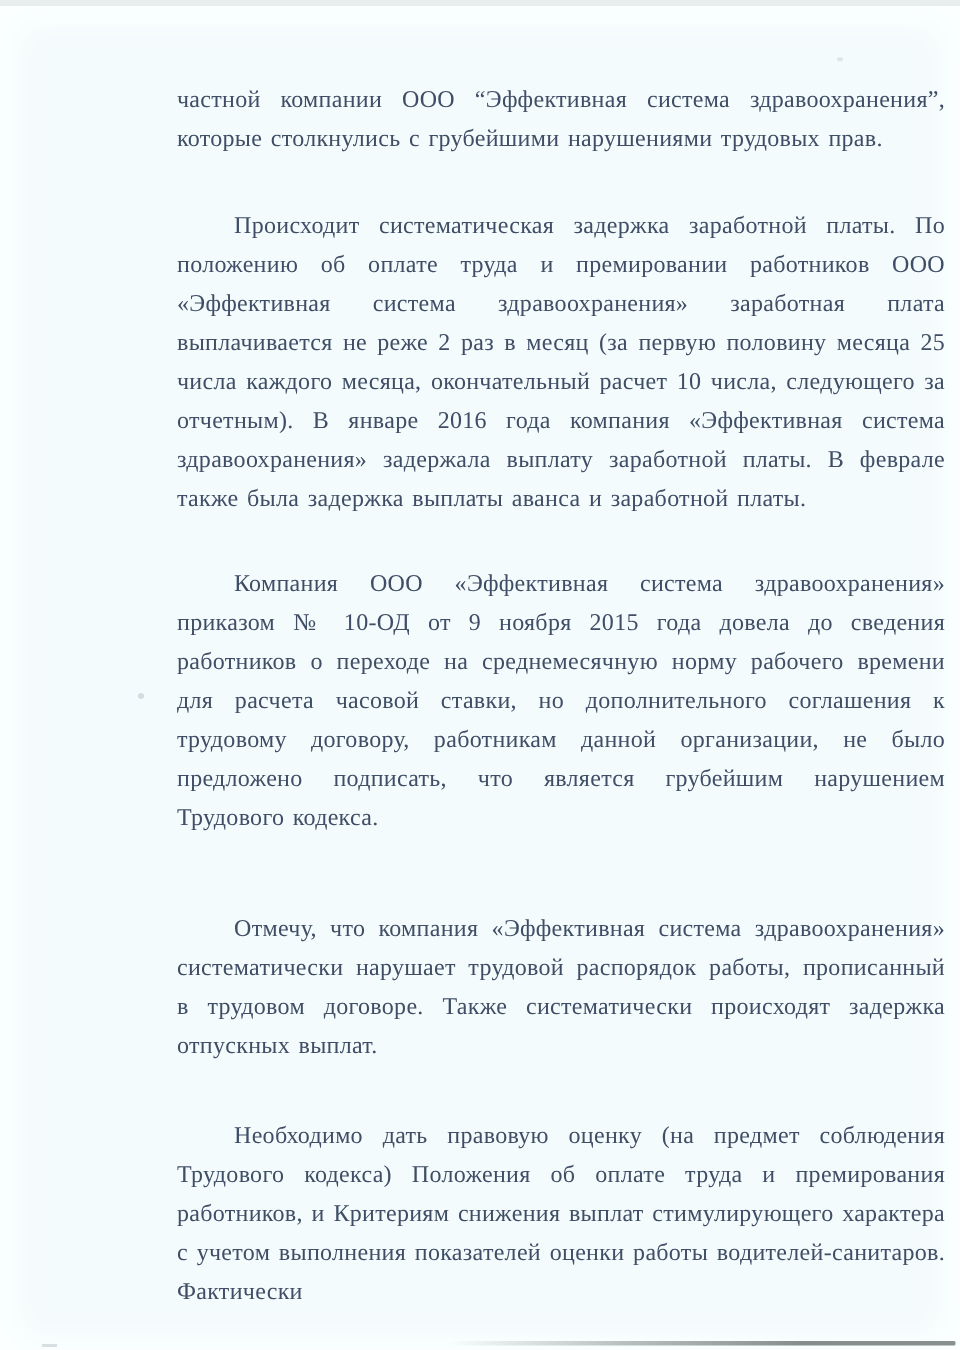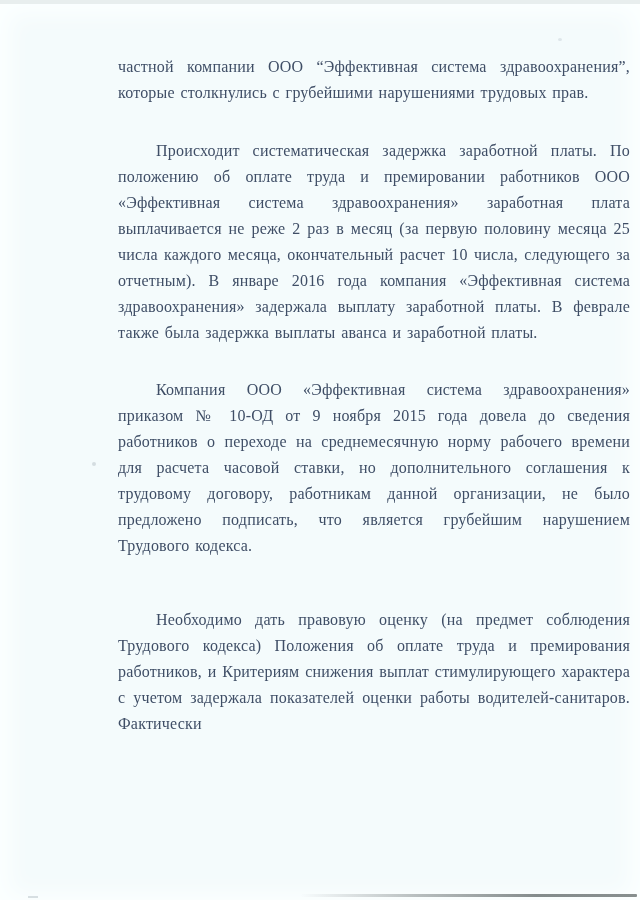--- a/index.html
+++ b/index.html
@@ -81,19 +81,20 @@
   }
 </style>
 </head>
 <body>
 
 <div class="page">
   <div class="textblock" id="textblock">
       <p class="para">частной компании ООО “Эффективная система здравоохранения”, которые столкнулись с грубейшими нарушениями трудовых прав.</p>
       <p class="para indent">Происходит систематическая задержка заработной платы. По положению об оплате труда и премировании работников ООО «Эффективная система здравоохранения» заработная плата выплачивается не реже 2 раз в месяц (за первую половину месяца 25 числа каждого месяца, окончательный расчет 10 числа, следующего за отчетным). В январе 2016 года компания «Эффективная система здравоохранения» задержала выплату заработной платы. В феврале также была задержка выплаты аванса и заработной платы.</p>
       <p class="para indent">Компания ООО «Эффективная система здравоохранения» приказом № 10-ОД от 9 ноября 2015 года довела до сведения работников о переходе на среднемесячную норму рабочего времени для расчета часовой ставки, но дополнительного соглашения к трудовому договору, работникам данной организации, не было предложено подписать, что является грубейшим нарушением Трудового кодекса.</p>
-      <p class="para indent">Необходимо дать правовую оценку (на предмет соблюдения Трудового кодекса) Положения об оплате труда и премирования работников, и Критериям снижения выплат стимулирующего характера с учетом задержала показателей оценки работы водителей-санитаров. Фактически</p>
+      <p class="para indent">Отмечу, что компания «Эффективная система здравоохранения» систематически нарушает трудовой распорядок работы, прописанный в трудовом договоре. Также систематически происходят задержка отпускных выплат.</p>
+      <p class="para indent">Необходимо дать правовую оценку (на предмет соблюдения Трудового кодекса) Положения об оплате труда и премирования работников, и Критериям снижения выплат стимулирующего характера с учетом выполнения показателей оценки работы водителей-санитаров. Фактически</p>
     </div>
   <div class="scan-edge-line"></div>
   <div class="speck-a"></div>
   <div class="speck-b"></div>
   <div class="speck-c"></div>
 </div>
 
 </body></html>

